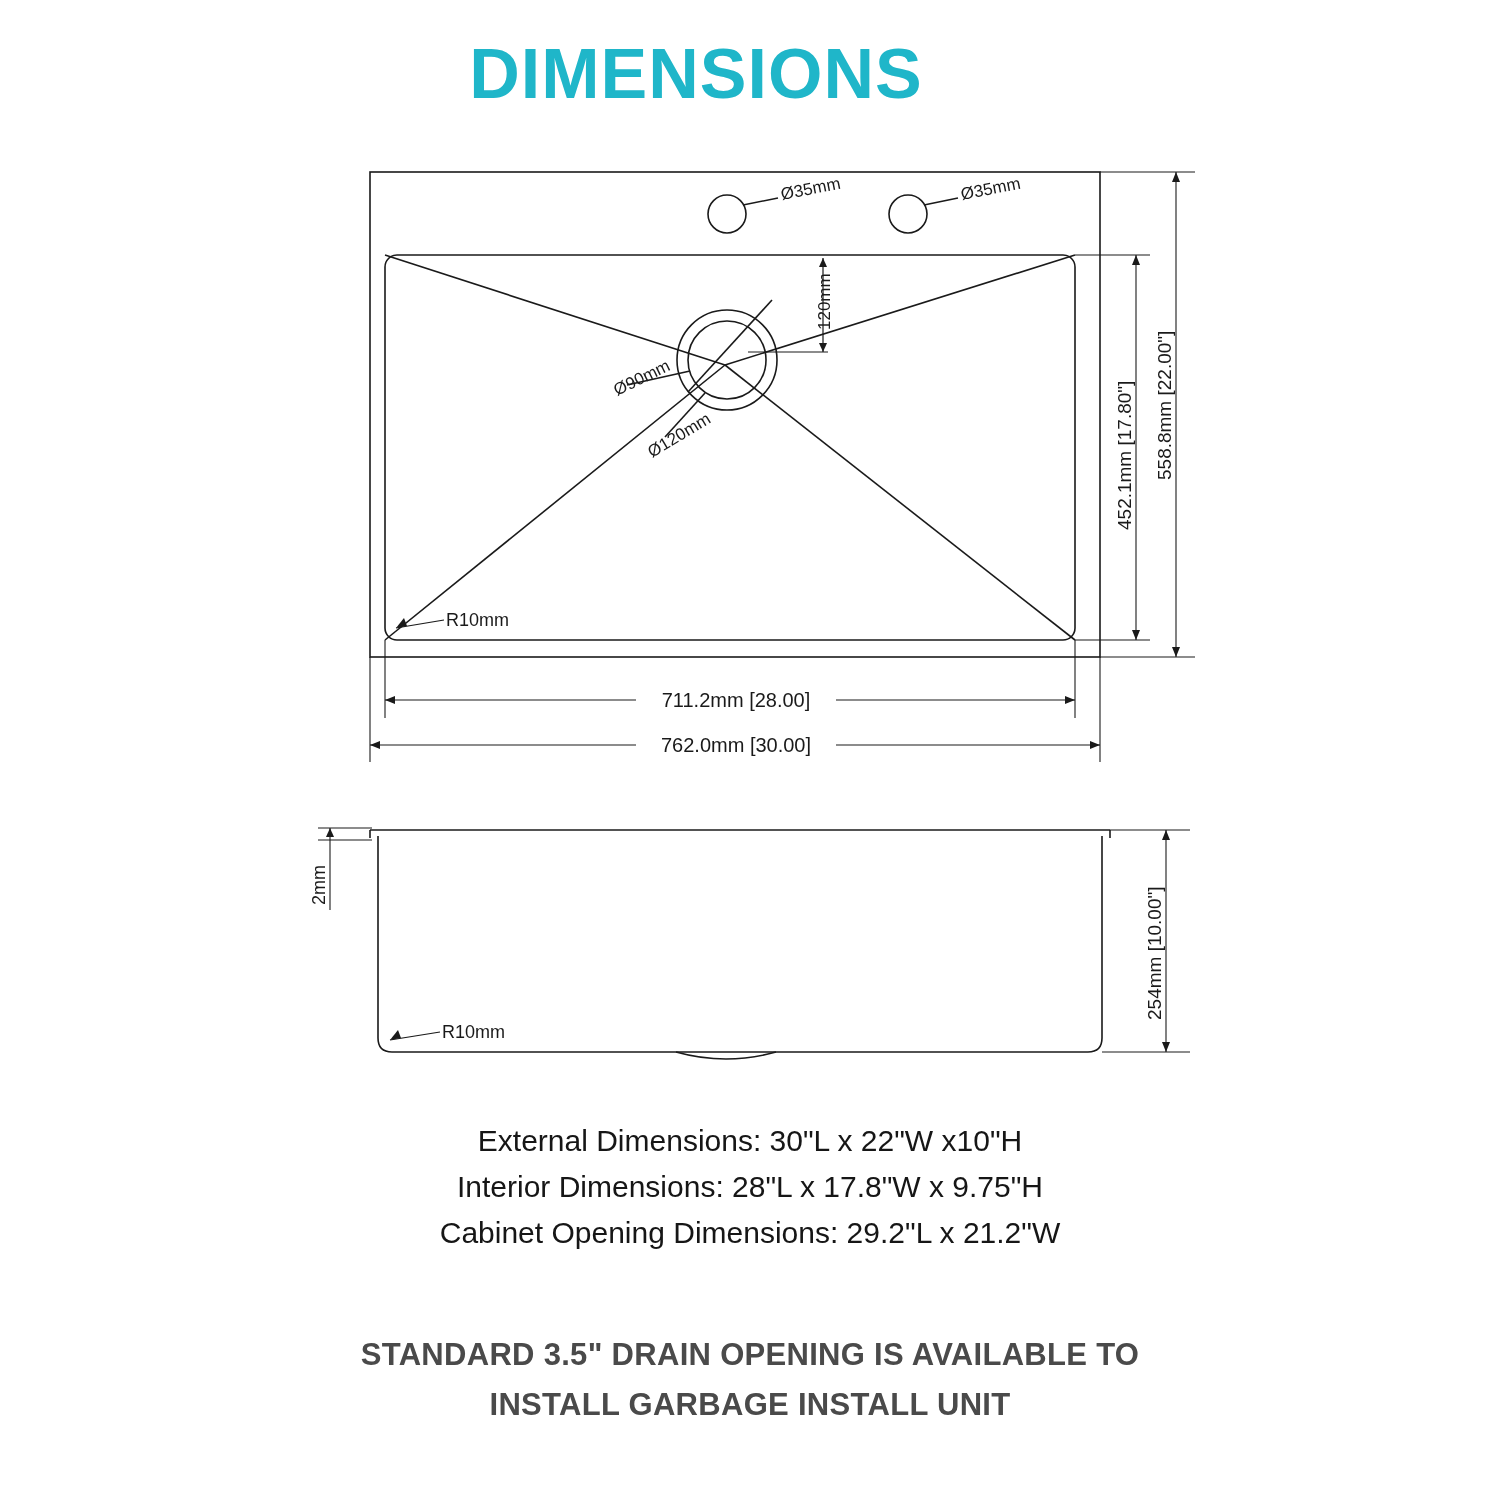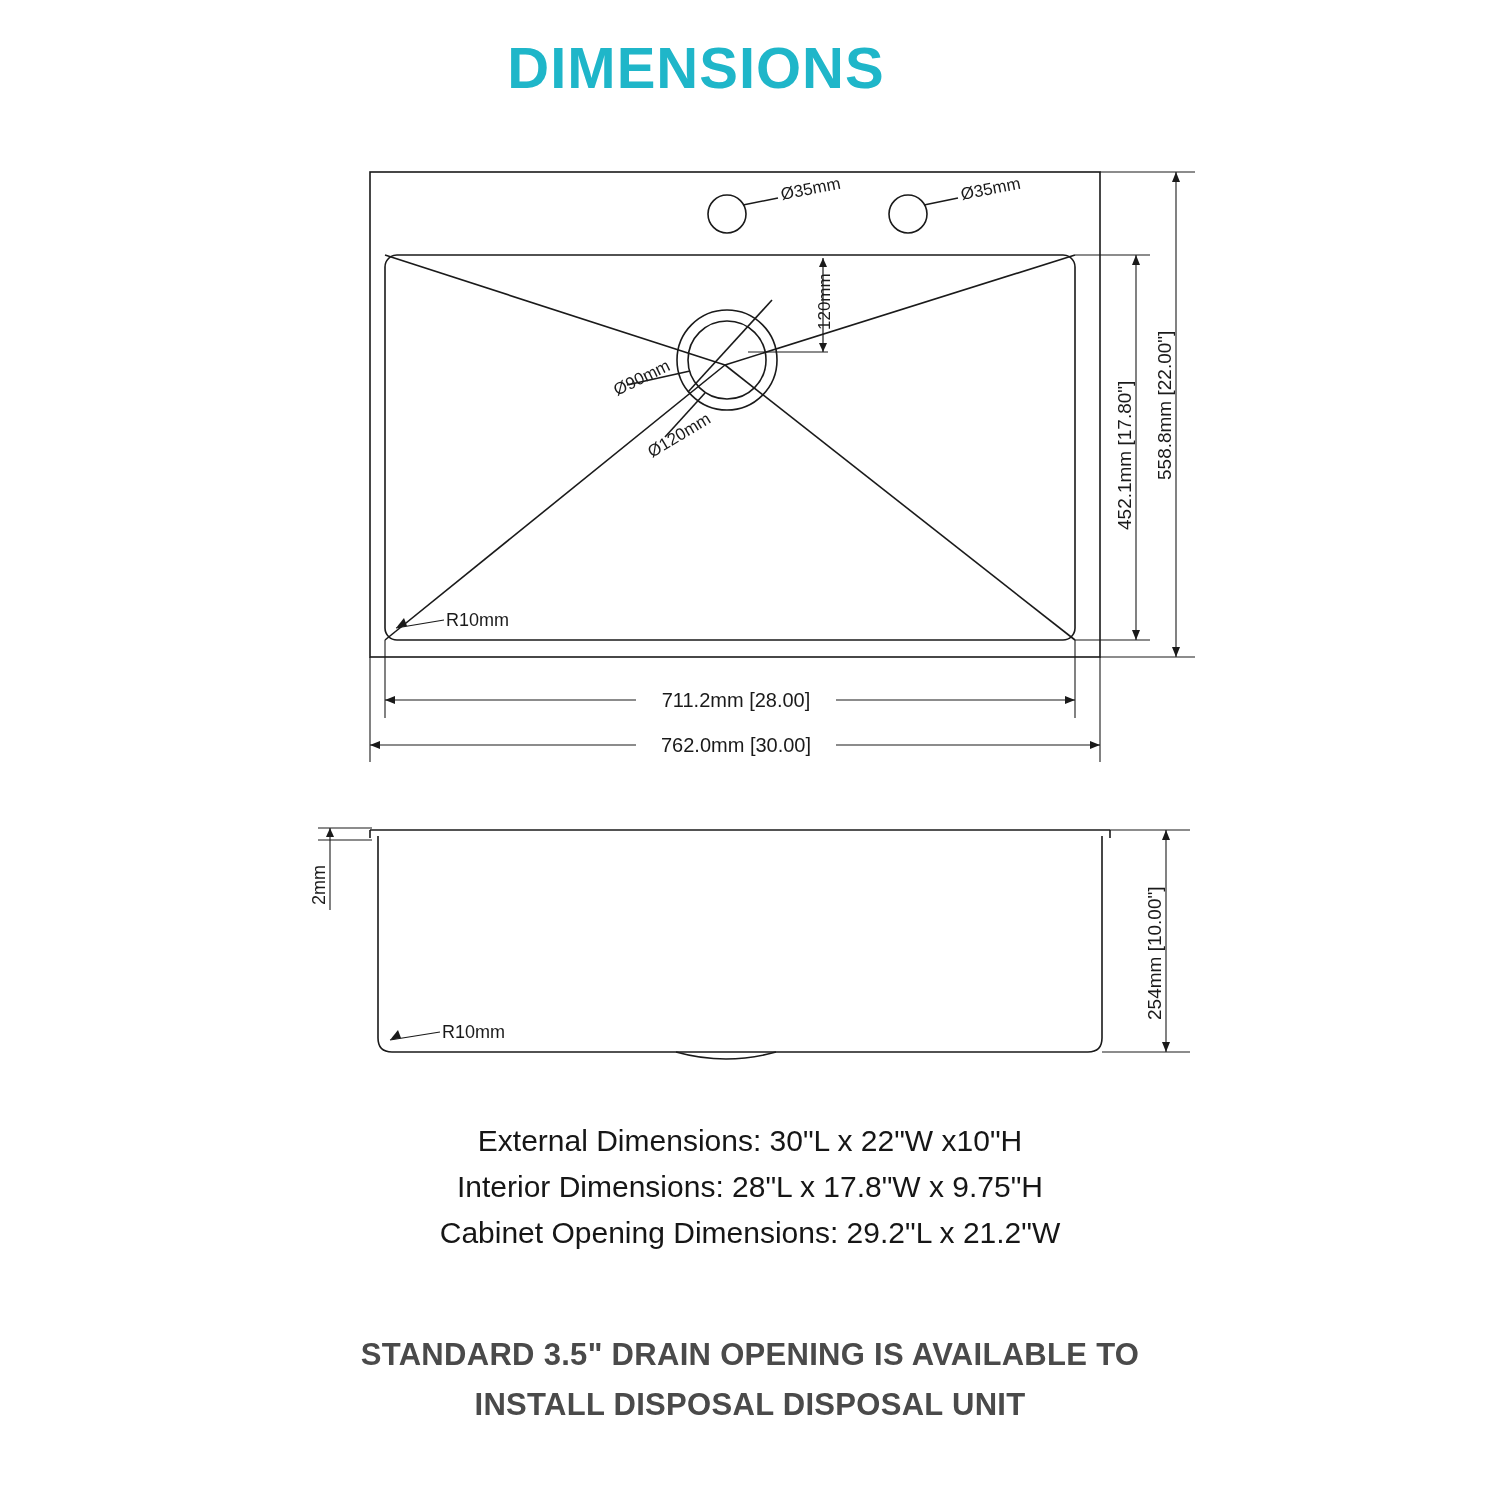--- a/index.html
+++ b/index.html
@@ -14,21 +14,21 @@
     background: #ffffff;
     font-family: "Liberation Sans", sans-serif;
     overflow: hidden;
   }
   #title {
     position: absolute;
     top: 34px;
     left: 0;
     width: 1392px;
     text-align: center;
-    font-size: 58px;
+    font-size: 70px;
     font-weight: bold;
     letter-spacing: 1px;
     color: #1fb6c9;
   }
   svg.dwg {
     position: absolute;
     left: 0;
     top: 0;
   }
   .spec-block {
@@ -190,16 +190,16 @@
   </svg>
 
   <div class="spec-block">
     <div class="spec-line">External Dimensions: 30"L x 22"W x10"H</div>
     <div class="spec-line">Interior Dimensions: 28"L x 17.8"W x 9.75"H</div>
     <div class="spec-line">Cabinet Opening Dimensions: 29.2"L x 21.2"W</div>
   </div>
 
   <div class="note-block">
     <div class="note-line">STANDARD 3.5" DRAIN OPENING IS AVAILABLE TO</div>
-    <div class="note-line">INSTALL DISPOSAL DISPOSAL UNIT</div>
+    <div class="note-line">INSTALL GARBAGE INSTALL UNIT</div>
   </div>
 
 </div>
 
 </body></html>

